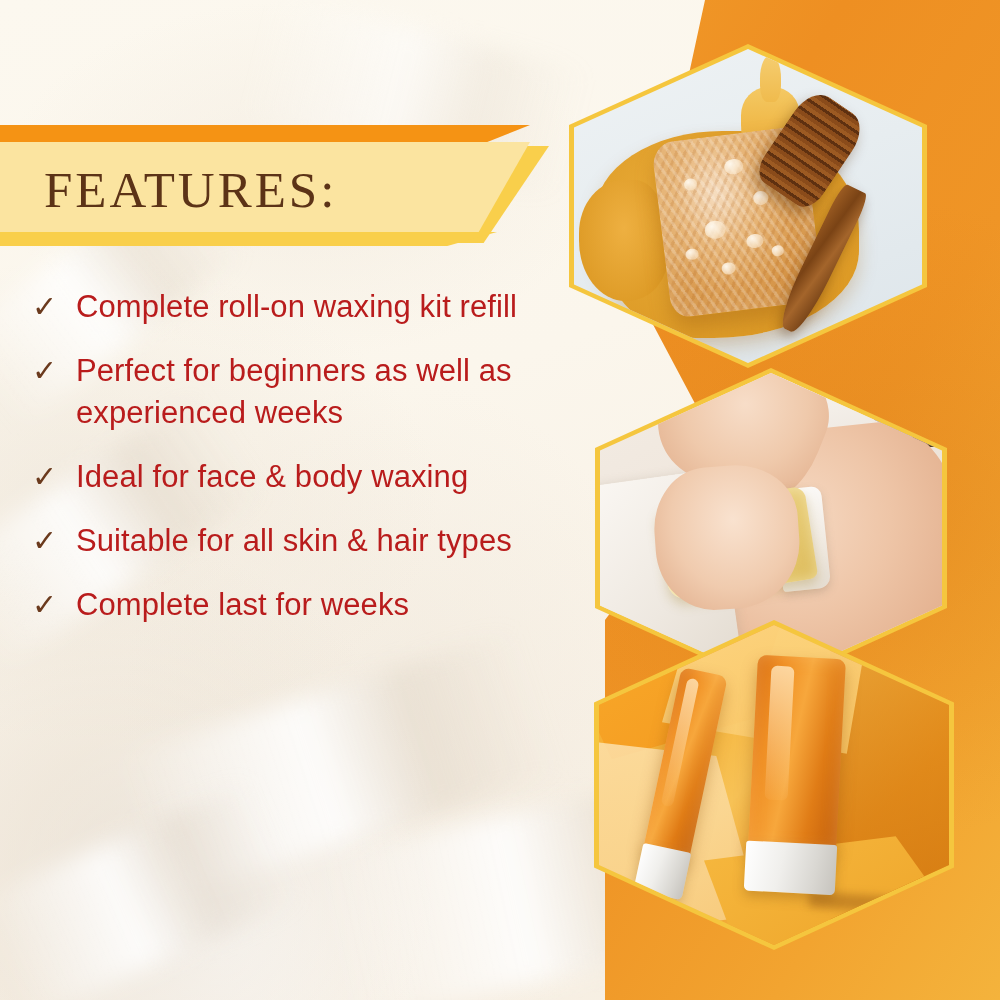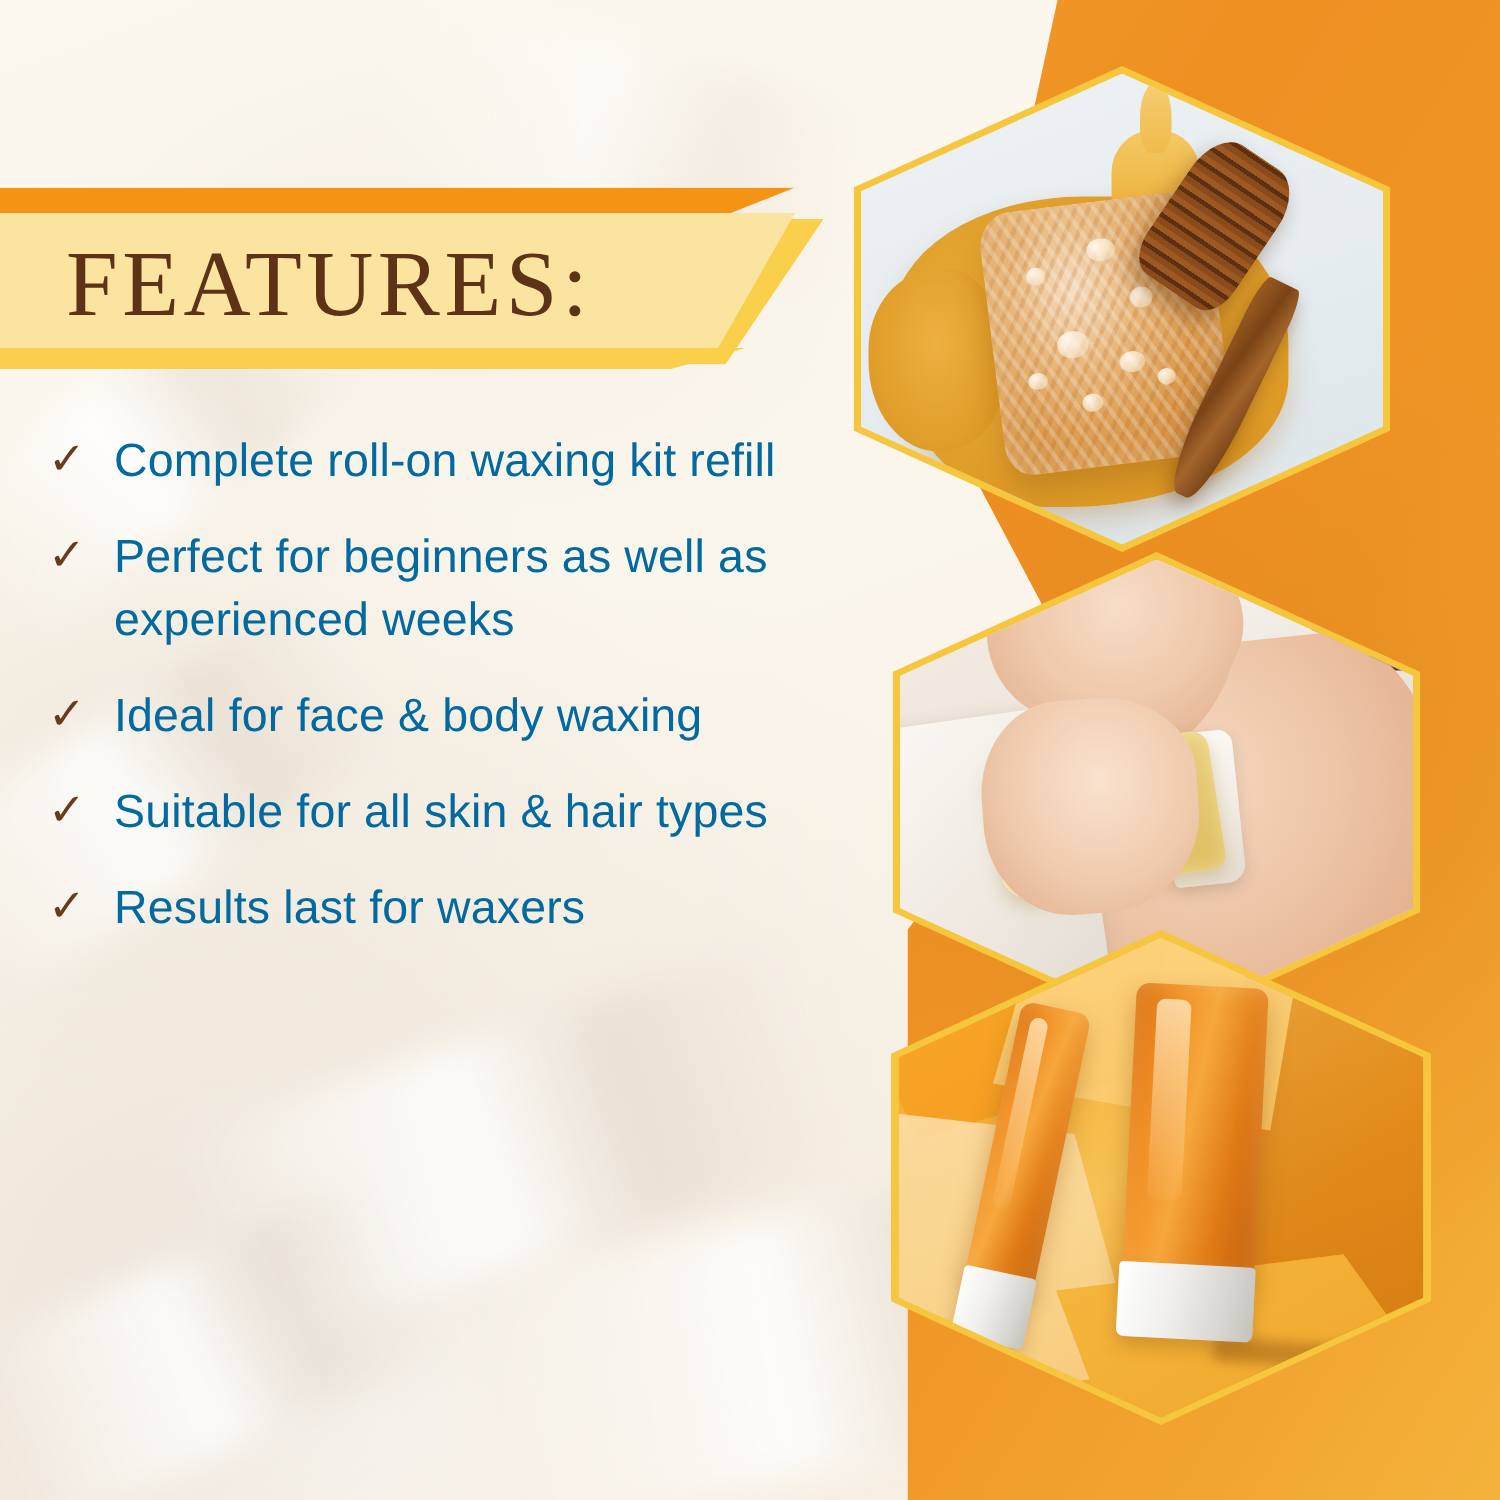--- a/index.html
+++ b/index.html
@@ -81,21 +81,21 @@
     clip-path: polygon(0 0, 100% 0, 90% 100%, 0 100%);
   }
   .banner-stripe-bottom {
     position:absolute; left:0; top:112px; width:497px; height:14px;
     background:#f9cf4b;
     clip-path: polygon(0 0, 100% 0, 90% 100%, 0 100%);
   }
   .banner-title {
     position:absolute; left:44px; top:28px;
     font-family:"Liberation Serif", serif;
-    font-size:62px;
+    font-size:51px;
     letter-spacing:3px;
     color:#5c3317;
     line-height:84px;
     white-space:nowrap;
   }
 
   
   .features { position:absolute; left:32px; top:286px; width:500px; }
   .feature-item {
     display:flex;
@@ -108,21 +108,21 @@
     font-size:30px;
     line-height:42px;
     color:#6b3a1d;
     font-family:"DejaVu Sans", sans-serif;
     text-align:left;
   }
   .feature-text {
     flex:1 1 auto;
     font-size:31px;
     line-height:42px;
-    color:#0369a1;
+    color:#b91c1c;
     letter-spacing:.1px;
     font-weight:400;
   }
 
   
   .hex {
     position:absolute;
     clip-path: polygon(50% 0%, 100% 25%, 100% 75%, 50% 100%, 0% 75%, 0% 25%);
   }
   .hex-border {
@@ -343,21 +343,21 @@
       <span class="feature-text">Ideal for face &amp; body waxing</span>
     </div>
 
     <div class="feature-item">
       <span class="check-icon">✓</span>
       <span class="feature-text">Suitable for all skin &amp; hair types</span>
     </div>
 
     <div class="feature-item">
       <span class="check-icon">✓</span>
-      <span class="feature-text">Results last for waxers</span>
+      <span class="feature-text">Complete last for weeks</span>
     </div>
 
   </div>
 
   <div class="hex-border" id="hex1-border"></div>
   <div class="hex" id="hex1">
     <div class="hex-inner">
       <div class="honey-scene"></div>
       <div class="honey-pool"></div>
       <div class="honey-drip"></div>

